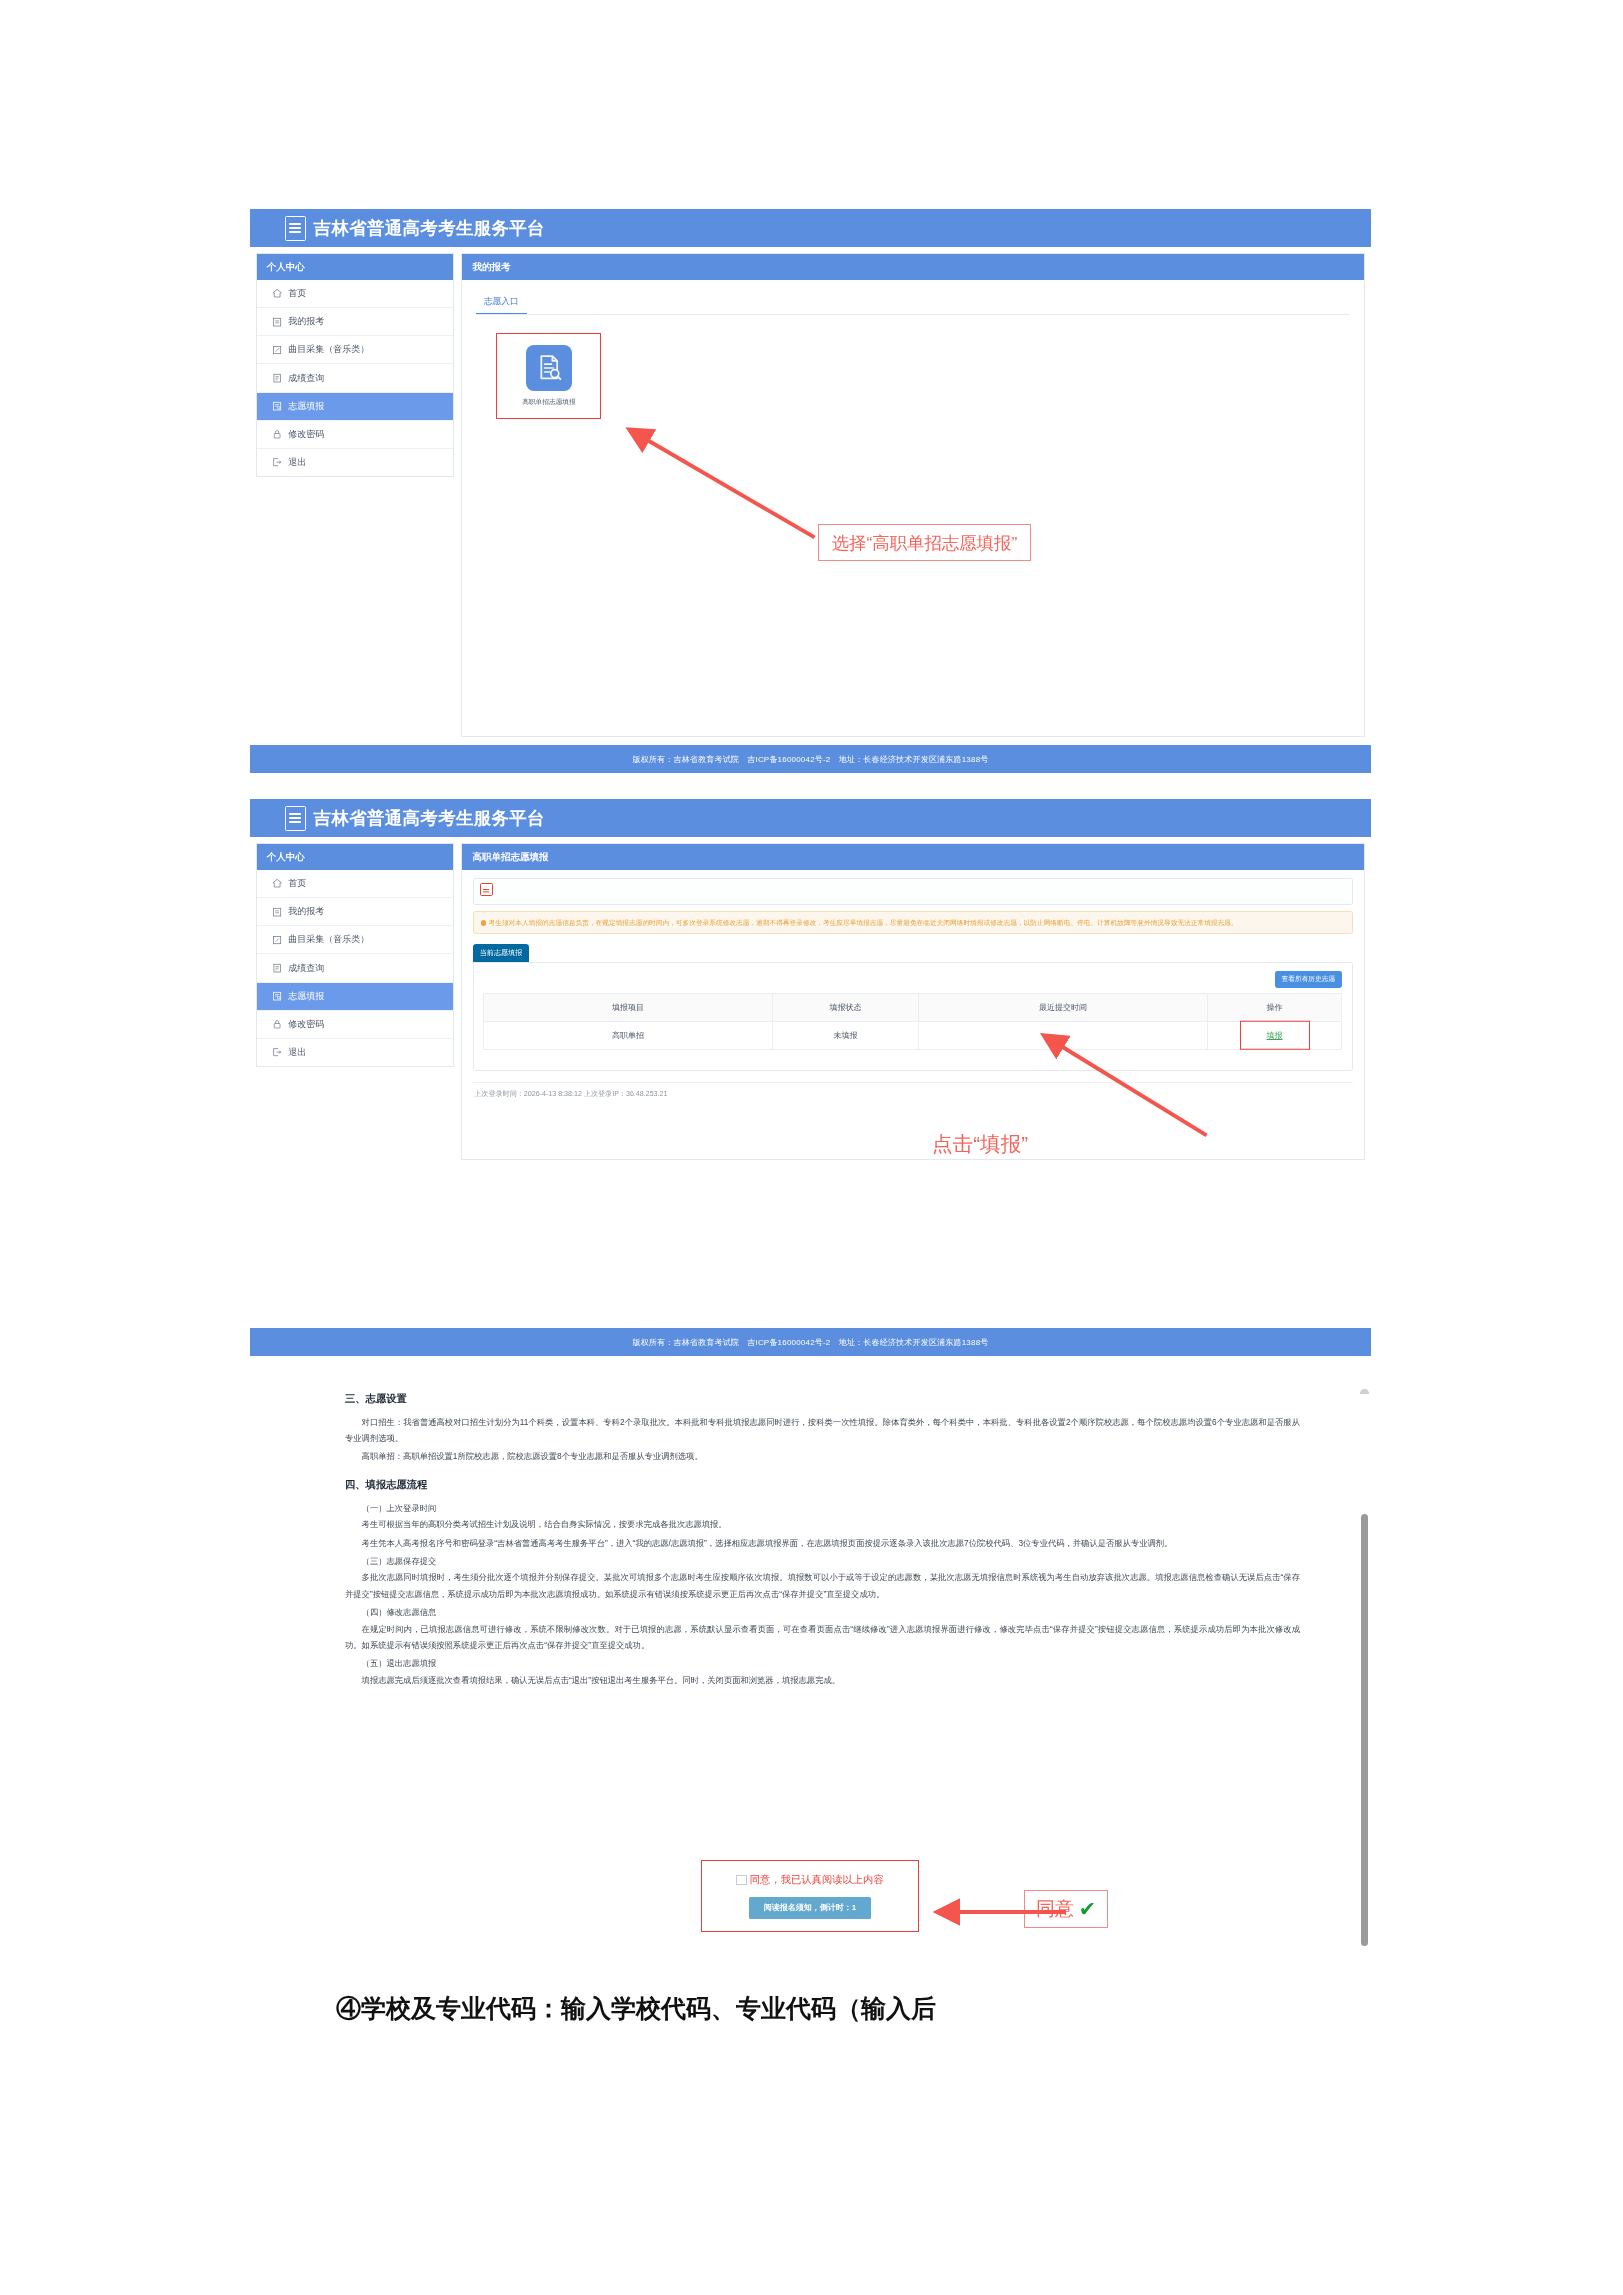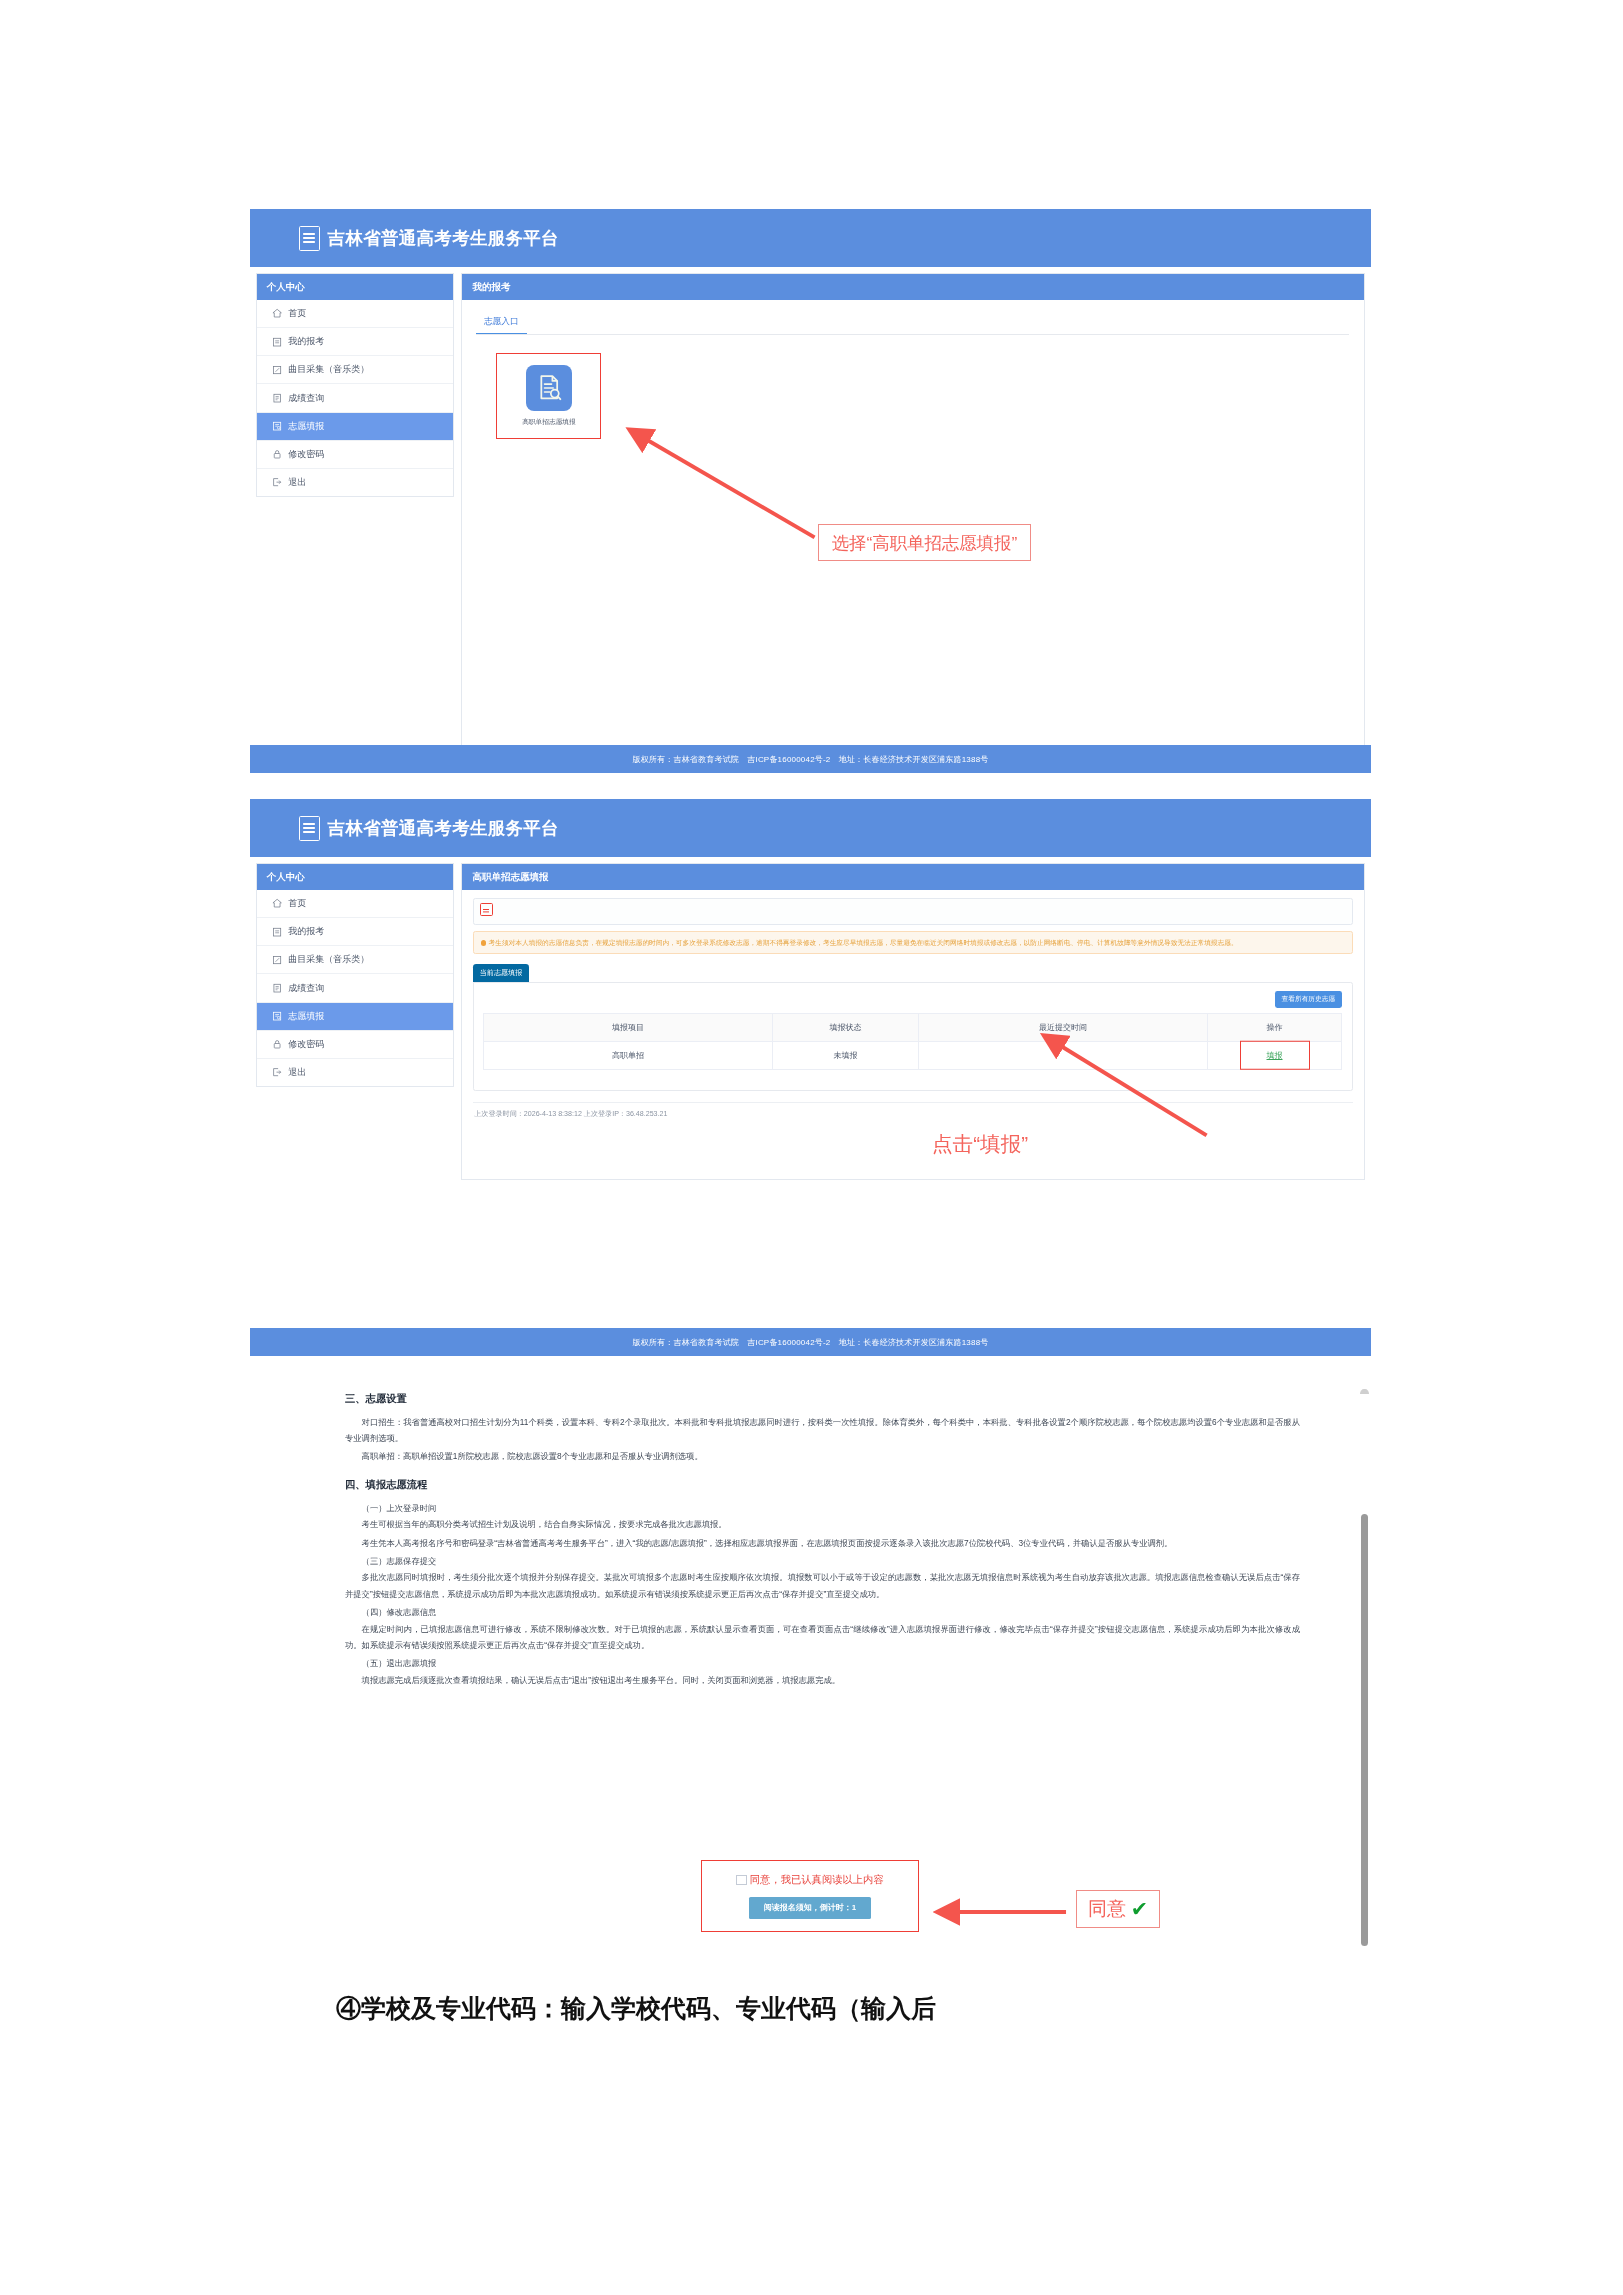--- a/index.html
+++ b/index.html
@@ -6,22 +6,22 @@
   body{
     width:1623px;height:2295px;background:#ffffff;
     font-family:"Liberation Sans","DejaVu Sans",sans-serif;
     color:#333;-webkit-font-smoothing:antialiased;
   }
   .page{position:relative;width:1623px;height:2295px;}
 
   
   .app{position:absolute;background:#ffffff;}
   .app-header{
-    background:#5b8ede;height:58px;display:flex;align-items:center;
-    padding-left:49px;box-sizing:border-box;
+    background:#5b8ede;height:38px;display:flex;align-items:center;
+    padding-left:35px;box-sizing:border-box;
   }
   .brand{display:flex;align-items:center;gap:8px;}
   .brand-mark{
     width:20.6px;height:25px;border:1.6px solid #ffffff;border-radius:1.6px;
     box-sizing:border-box;display:flex;flex-direction:column;
     justify-content:center;gap:2.4px;padding:2.4px 3.2px;
   }
   .brand-mark i{display:block;height:1.6px;background:#ffffff;border-radius:0.8px;}
   .brand-title{color:#fff;font-size:17.4px;font-weight:bold;letter-spacing:0.4px;}
 
@@ -439,21 +439,21 @@
   </div>
 
   <div class="agree-box" style="left:701px;top:1860px;width:216px;height:70px;justify-content:center;">
     <div class="agree-row">
       <span class="agree-chk"></span>
       <span>同意，我已认真阅读以上内容</span>
     </div>
     <div class="agree-btn">阅读报名须知，倒计时：1</div>
   </div>
 
-  <div class="ok-box" style="left:1076px;top:1890px;">
+  <div class="ok-box" style="left:1024px;top:1890px;">
     <span class="ok-text">同意</span>
     <span class="ok-check">✔</span>
   </div>
 
   <svg class="anno-arrow" style="left:931px;top:1896px;width:139px;height:32px;" viewBox="0 0 175 40">
     <defs>
       <marker id="ah3" markerWidth="7" markerHeight="7" refX="5" refY="3.5" orient="auto">
         <path d="M0,0 L7,3.5 L0,7 z" fill="#f4554d"></path>
       </marker>
     </defs>

